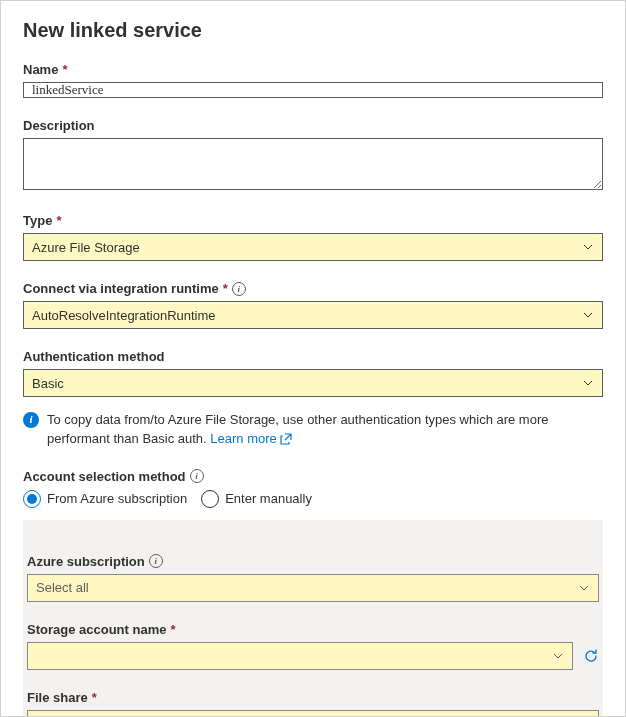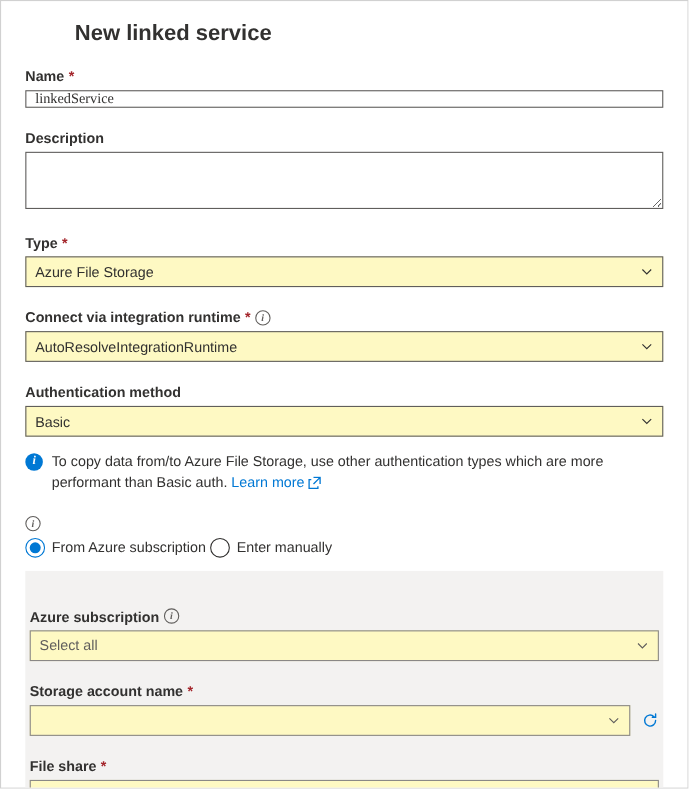--- a/index.html
+++ b/index.html
@@ -1,31 +1,31 @@
 <!DOCTYPE html>
 <html><head>
   <meta charset="utf-8">
   <style>
     * { box-sizing: border-box; margin: 0; padding: 0; }
     body { font-family: 'Segoe UI', Arial, sans-serif; background: #fff; color: #323130; font-size: 13px; }
     .panel { width: 626px; height: 717px; border: 1px solid #d1d1d1; padding: 18px 22px; overflow: hidden; }
-    .title { font-size: 20px; font-weight: 600; color: #323130; margin-bottom: 18px; margin-left: 45px; }
+    .title { font-size: 20px; font-weight: 600; color: #323130; margin-bottom: 18px; }
     .field { margin-bottom: 14px; margin-top: 20px; }
     .label { font-size: 13px; font-weight: 600; color: #323130; margin-bottom: 5px; display: flex; align-items: center; gap: 4px; }
     .req { color: #a4262c; }
     .input { width: 100%; border: 1px solid #605e5c; padding: 5px 8px; font-size: 13px; color: #323130; font-family: Liberation Serif, serif; height: 16px; }
     .textarea { width: 100%; border: 1px solid #605e5c; padding: 5px 8px; font-size: 13px; font-family: inherit; height: 52px; resize: both; }
     .select { width: 100%; border: 1px solid #605e5c; padding: 4px 8px; font-size: 13px; color: #323130; height: 28px; background: #fef9c3; display: flex; align-items: center; justify-content: space-between; cursor: pointer; }
     .select-light { border-color: #8a8886; color: #605e5c; }
     .chev { display: inline-flex; }
     .info-icon-o { width: 14px; height: 14px; border: 1px solid #605e5c; border-radius: 50%; display: inline-flex; align-items: center; justify-content: center; font-size: 9px; font-style: italic; font-weight: bold; color: #605e5c; font-family: Georgia, serif; }
     .info-banner { display: flex; gap: 8px; font-size: 13px; color: #323130; margin-bottom: 14px; line-height: 1.45; }
     .info-banner .icon { width: 16px; height: 16px; background: #0078d4; border-radius: 50%; color: #fff; display: inline-flex; align-items: center; justify-content: center; font-style: italic; font-weight: bold; font-size: 11px; font-family: Georgia, serif; flex-shrink: 0; margin-top: 1px; }
     .link { color: #0078d4; cursor: pointer; display: inline-flex; align-items: center; gap: 3px; }
-    .radio-row { display: flex; gap: 4px; margin-top: 6px; }
+    .radio-row { display: flex; gap: 14px; margin-top: 6px; }
     .radio { display: flex; align-items: center; gap: 6px; cursor: pointer; }
     .radio .circ { width: 18px; height: 18px; border: 1px solid #323130; border-radius: 50%; display: inline-flex; align-items: center; justify-content: center; }
     .radio.selected .circ { border-color: #0078d4; }
     .radio.selected .dot { width: 10px; height: 10px; background: #0078d4; border-radius: 50%; }
     .sub-panel { background: #f3f2f1; padding: 14px 4px 16px; margin-top: 12px; margin-bottom: 14px; }
     .sub-panel .field:last-child { margin-bottom: 0; }
     .select-row { display: flex; align-items: center; gap: 10px; }
     .select-row .select { flex: 1; }
     .refresh { color: #0078d4; cursor: pointer; display: inline-flex; }
   </style>
@@ -99,20 +99,21 @@
         <span>Learn more</span>
         <svg width="12" height="12" viewBox="0 0 12 12">
             <path d="M3 3 H1 V11 H9 V9 M5 1 H11 V7 M11 1 L5 7" stroke="#0078d4" stroke-width="1.2" fill="none"></path>
           </svg>
       </span>
     </div>
   </div>
 
   <div class="field" style="margin-bottom:6px;">
     <div class="label">
+      <span>Account selection method</span>
       <span class="info-icon-o">i</span>
     </div>
     <div class="radio-row">
       <div class="radio selected">
         <span class="circ">
             <span class="dot"></span>
           </span>
         <span>From Azure subscription</span>
       </div>
       <div class="radio">

